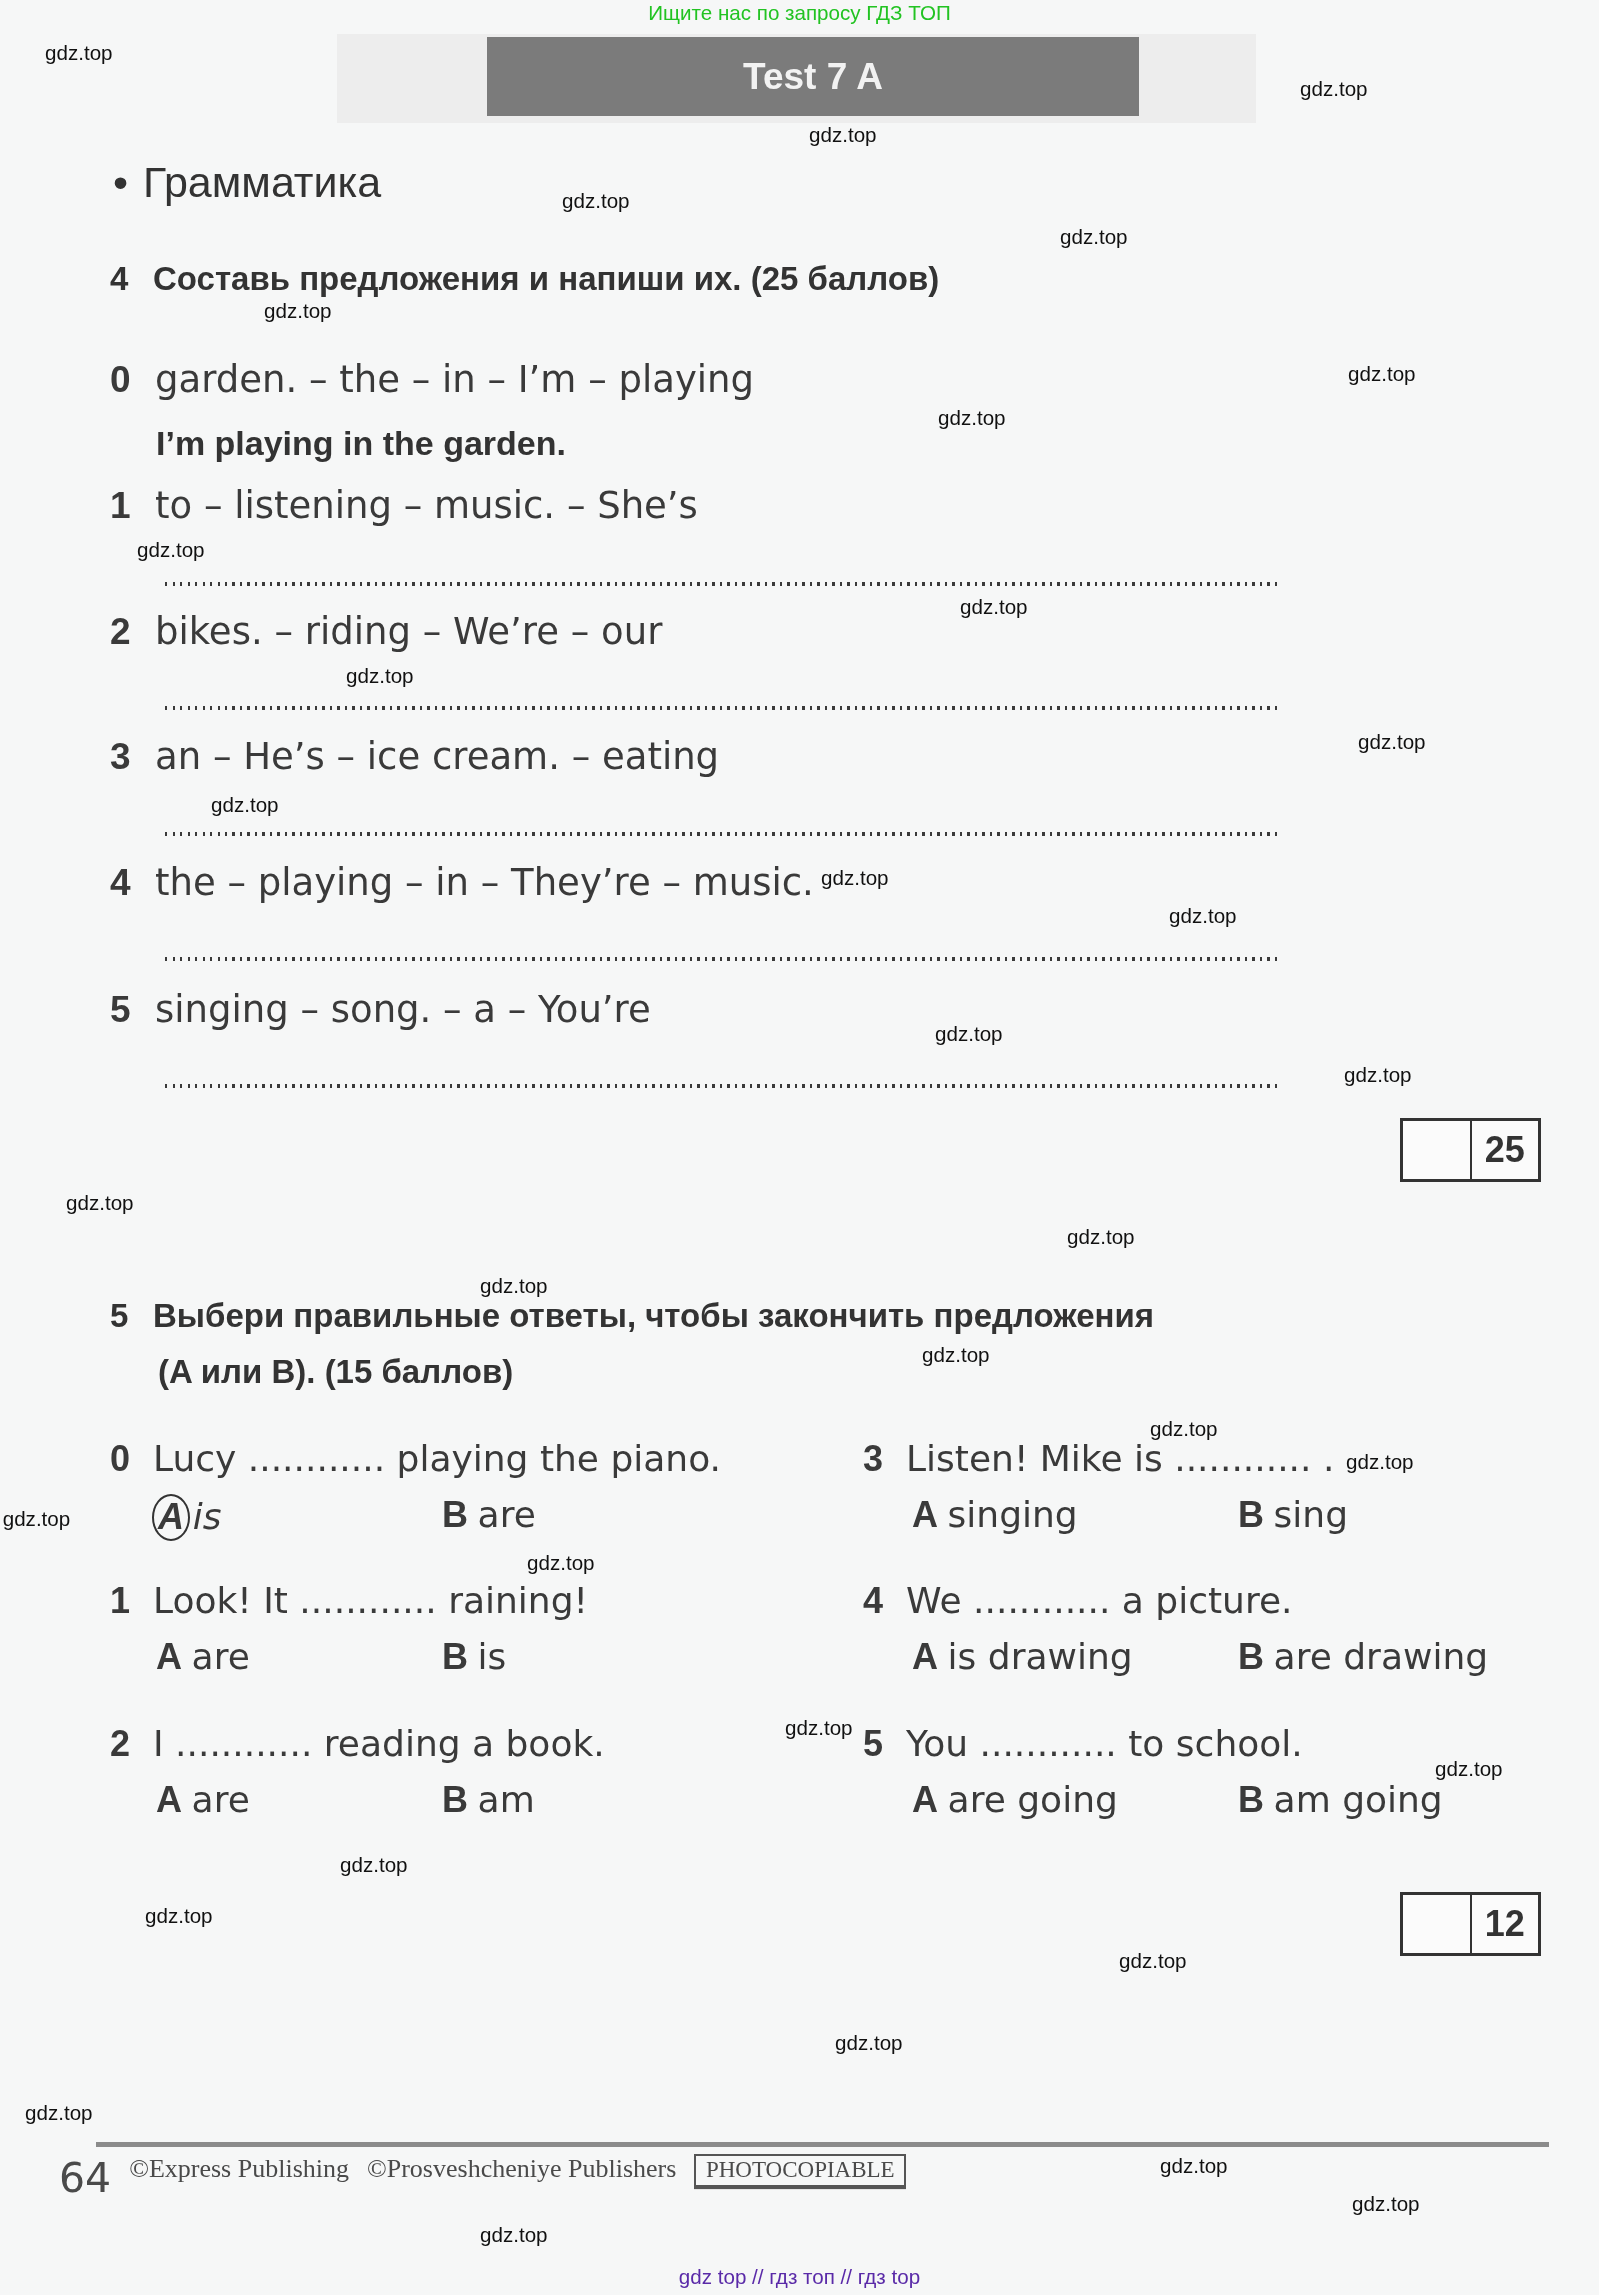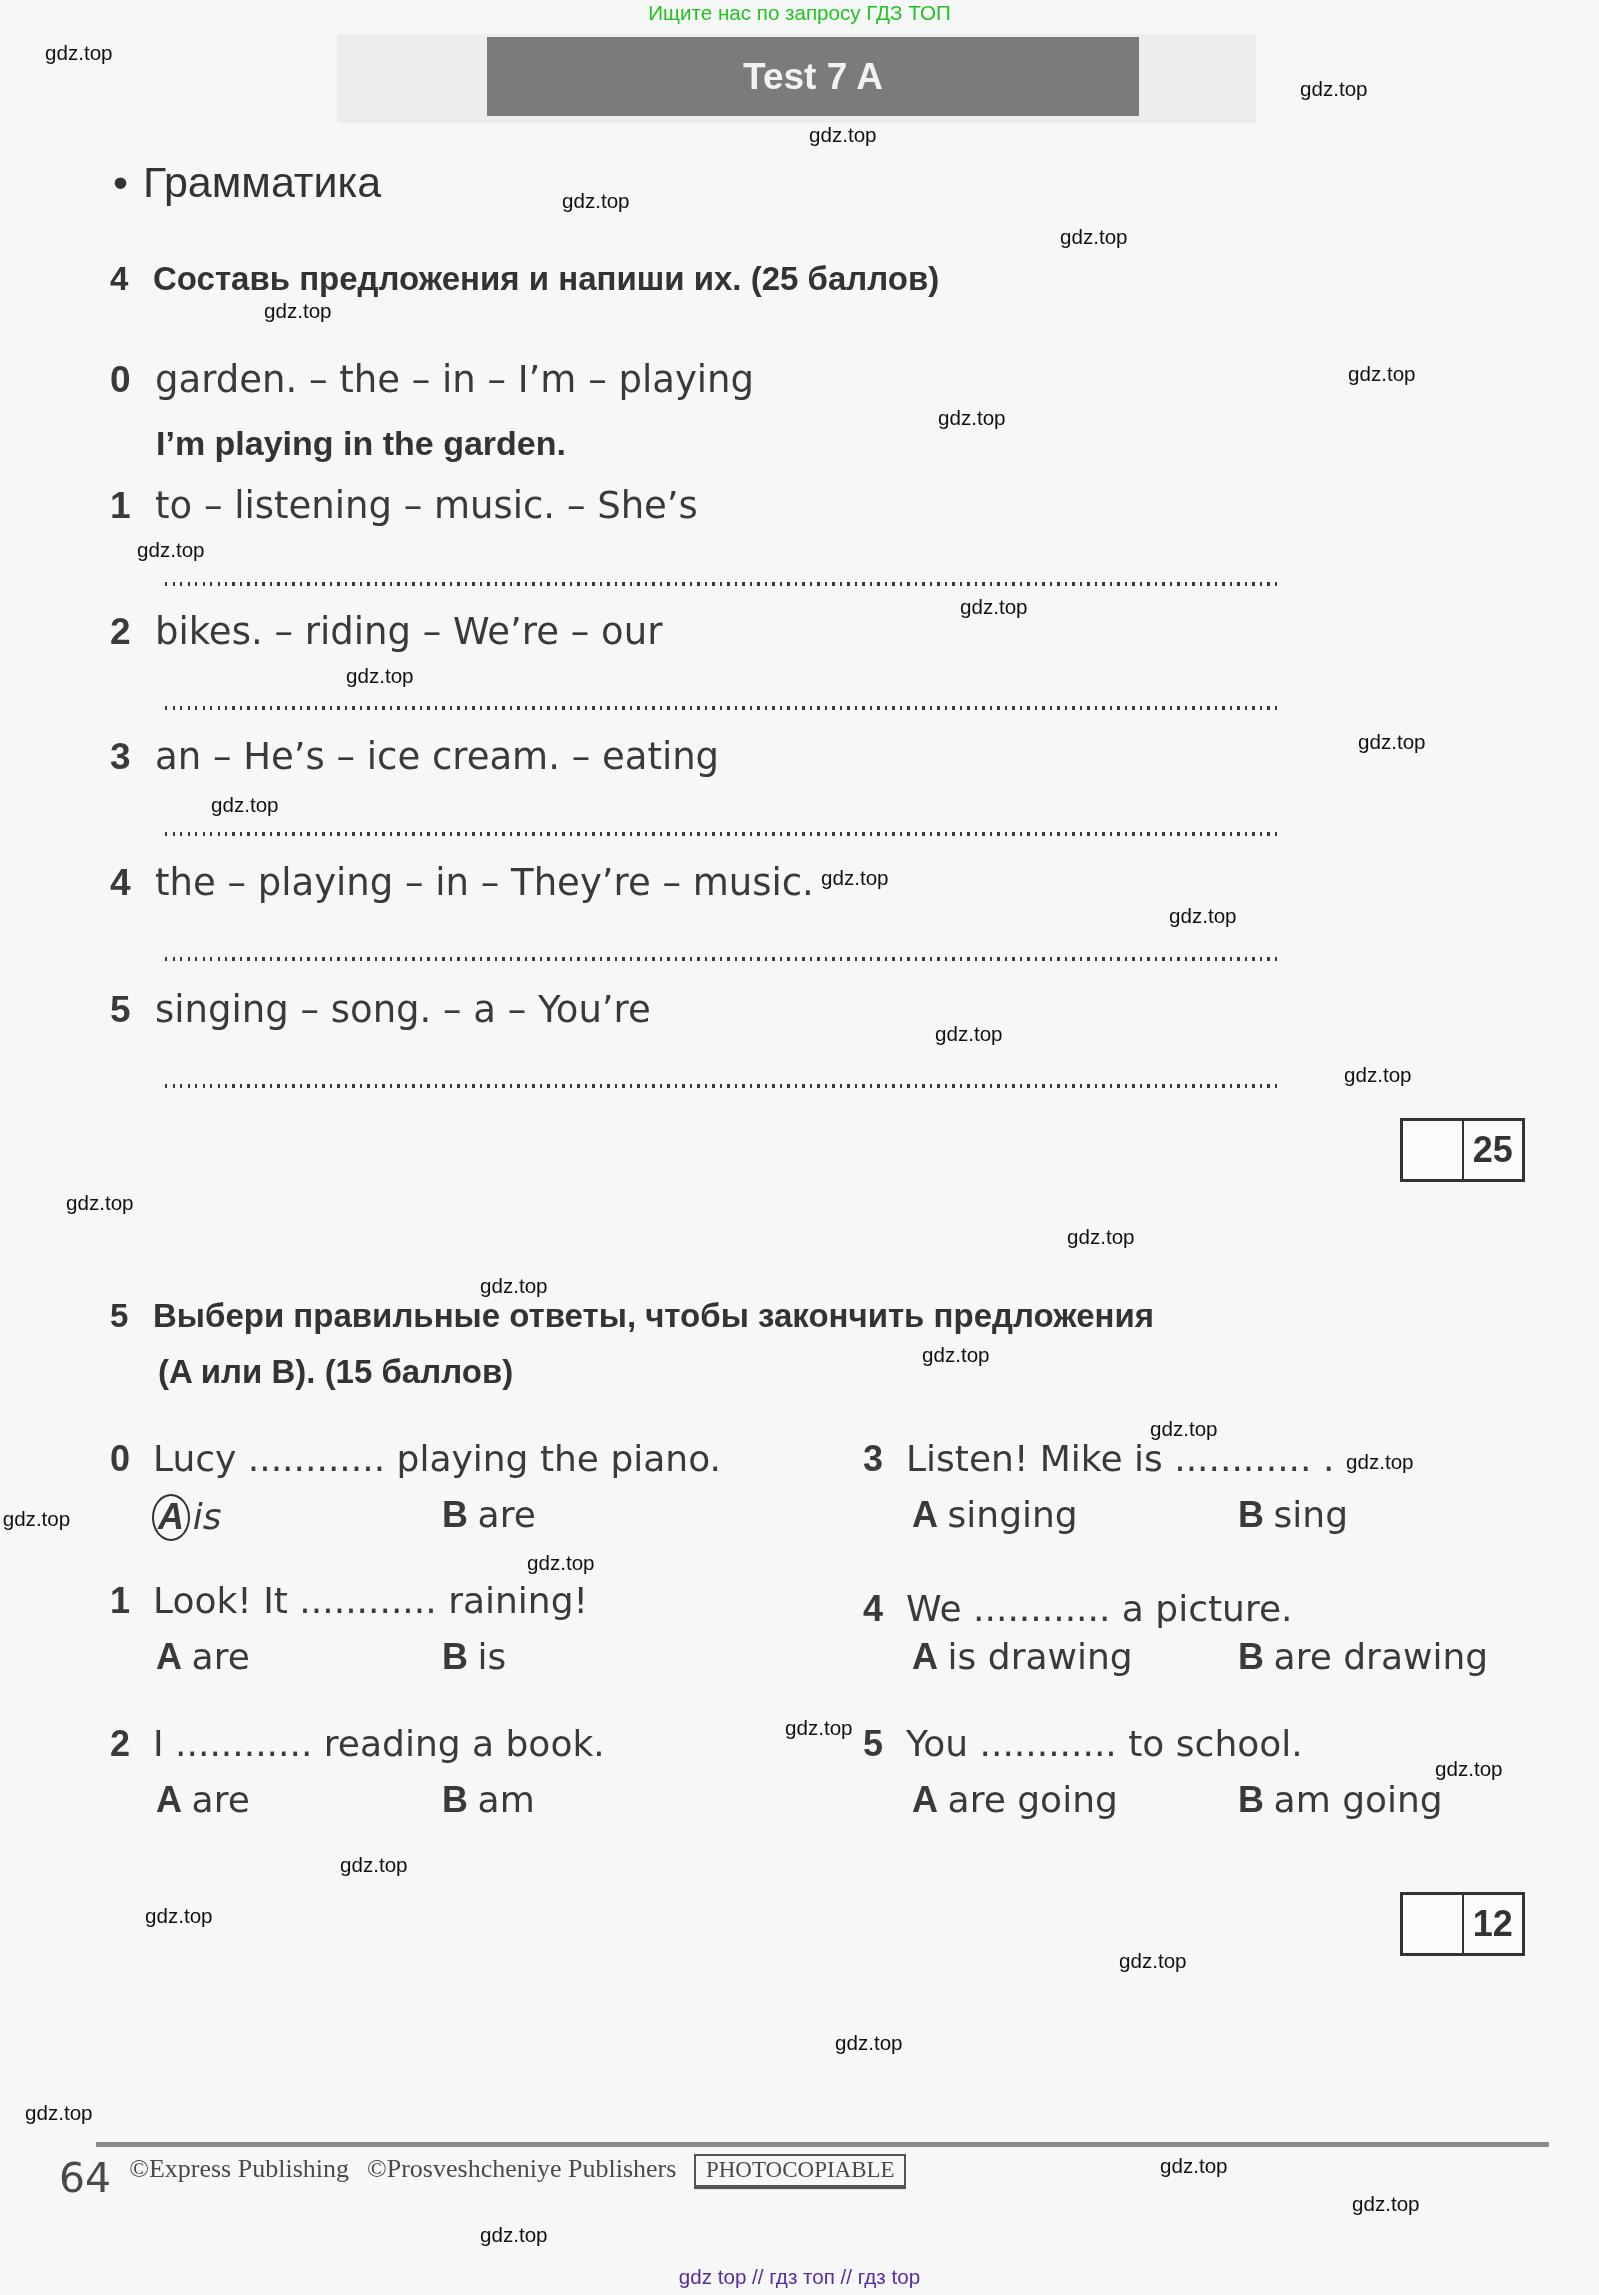--- a/index.html
+++ b/index.html
@@ -37,21 +37,21 @@
     display: inline-block; width: 45px; font-weight: bold; font-family: "Liberation Sans", sans-serif;
   }
   .answer-example {
     font-family: "Liberation Sans", sans-serif; font-weight: bold; font-size: 34px; color: #333;
   }
   .dotline {
     height: 4.1px; width: 1114px;
     background-image: repeating-linear-gradient(90deg, #3a3a3a 0 2.1px, transparent 2.1px 7.5px);
   }
   .score-box {
-    width: 125px; height: 64px; border: 3.4px solid #333; display: flex; box-sizing: border-box;
+    width: 141px; height: 64px; border: 3.4px solid #333; display: flex; box-sizing: border-box;
     background: #fbfbfb;
   }
   .score-box .cell { flex: 1; }
   .score-box .cell + .cell {
     border-left: 2.7px solid #333; display: flex; align-items: center; justify-content: center;
     font-family: "Liberation Sans", sans-serif; font-weight: bold; font-size: 36px; color: #333;
   }
   .q { font-size: 36px; color: #3a3a3a; white-space: nowrap; }
   .q .num { display: inline-block; width: 43px; font-family: "Liberation Sans", sans-serif; font-weight: bold; }
   .opt { font-size: 36px; color: #3a3a3a; white-space: nowrap; }
@@ -163,21 +163,21 @@
 <div class="abs q" style="left:863px; top:1438px;">
   <span class="num">3</span><span>Listen! Mike is ............ .</span>
 </div>
 <div class="abs opt" style="left:912px; top:1494px;">
   <span class="letter">A</span><span>singing</span>
 </div>
 <div class="abs opt" style="left:1238px; top:1494px;">
   <span class="letter">B</span><span>sing</span>
 </div>
 
-<div class="abs q" style="left:863px; top:1580px;margin-top:8px;">
+<div class="abs q" style="left:863px; top:1580px;">
   <span class="num">4</span><span>We ............ a picture.</span>
 </div>
 <div class="abs opt" style="left:912px; top:1636px;">
   <span class="letter">A</span><span>is drawing</span>
 </div>
 <div class="abs opt" style="left:1238px; top:1636px;">
   <span class="letter">B</span><span>are drawing</span>
 </div>
 
 <div class="abs q" style="left:863px; top:1723px;">

